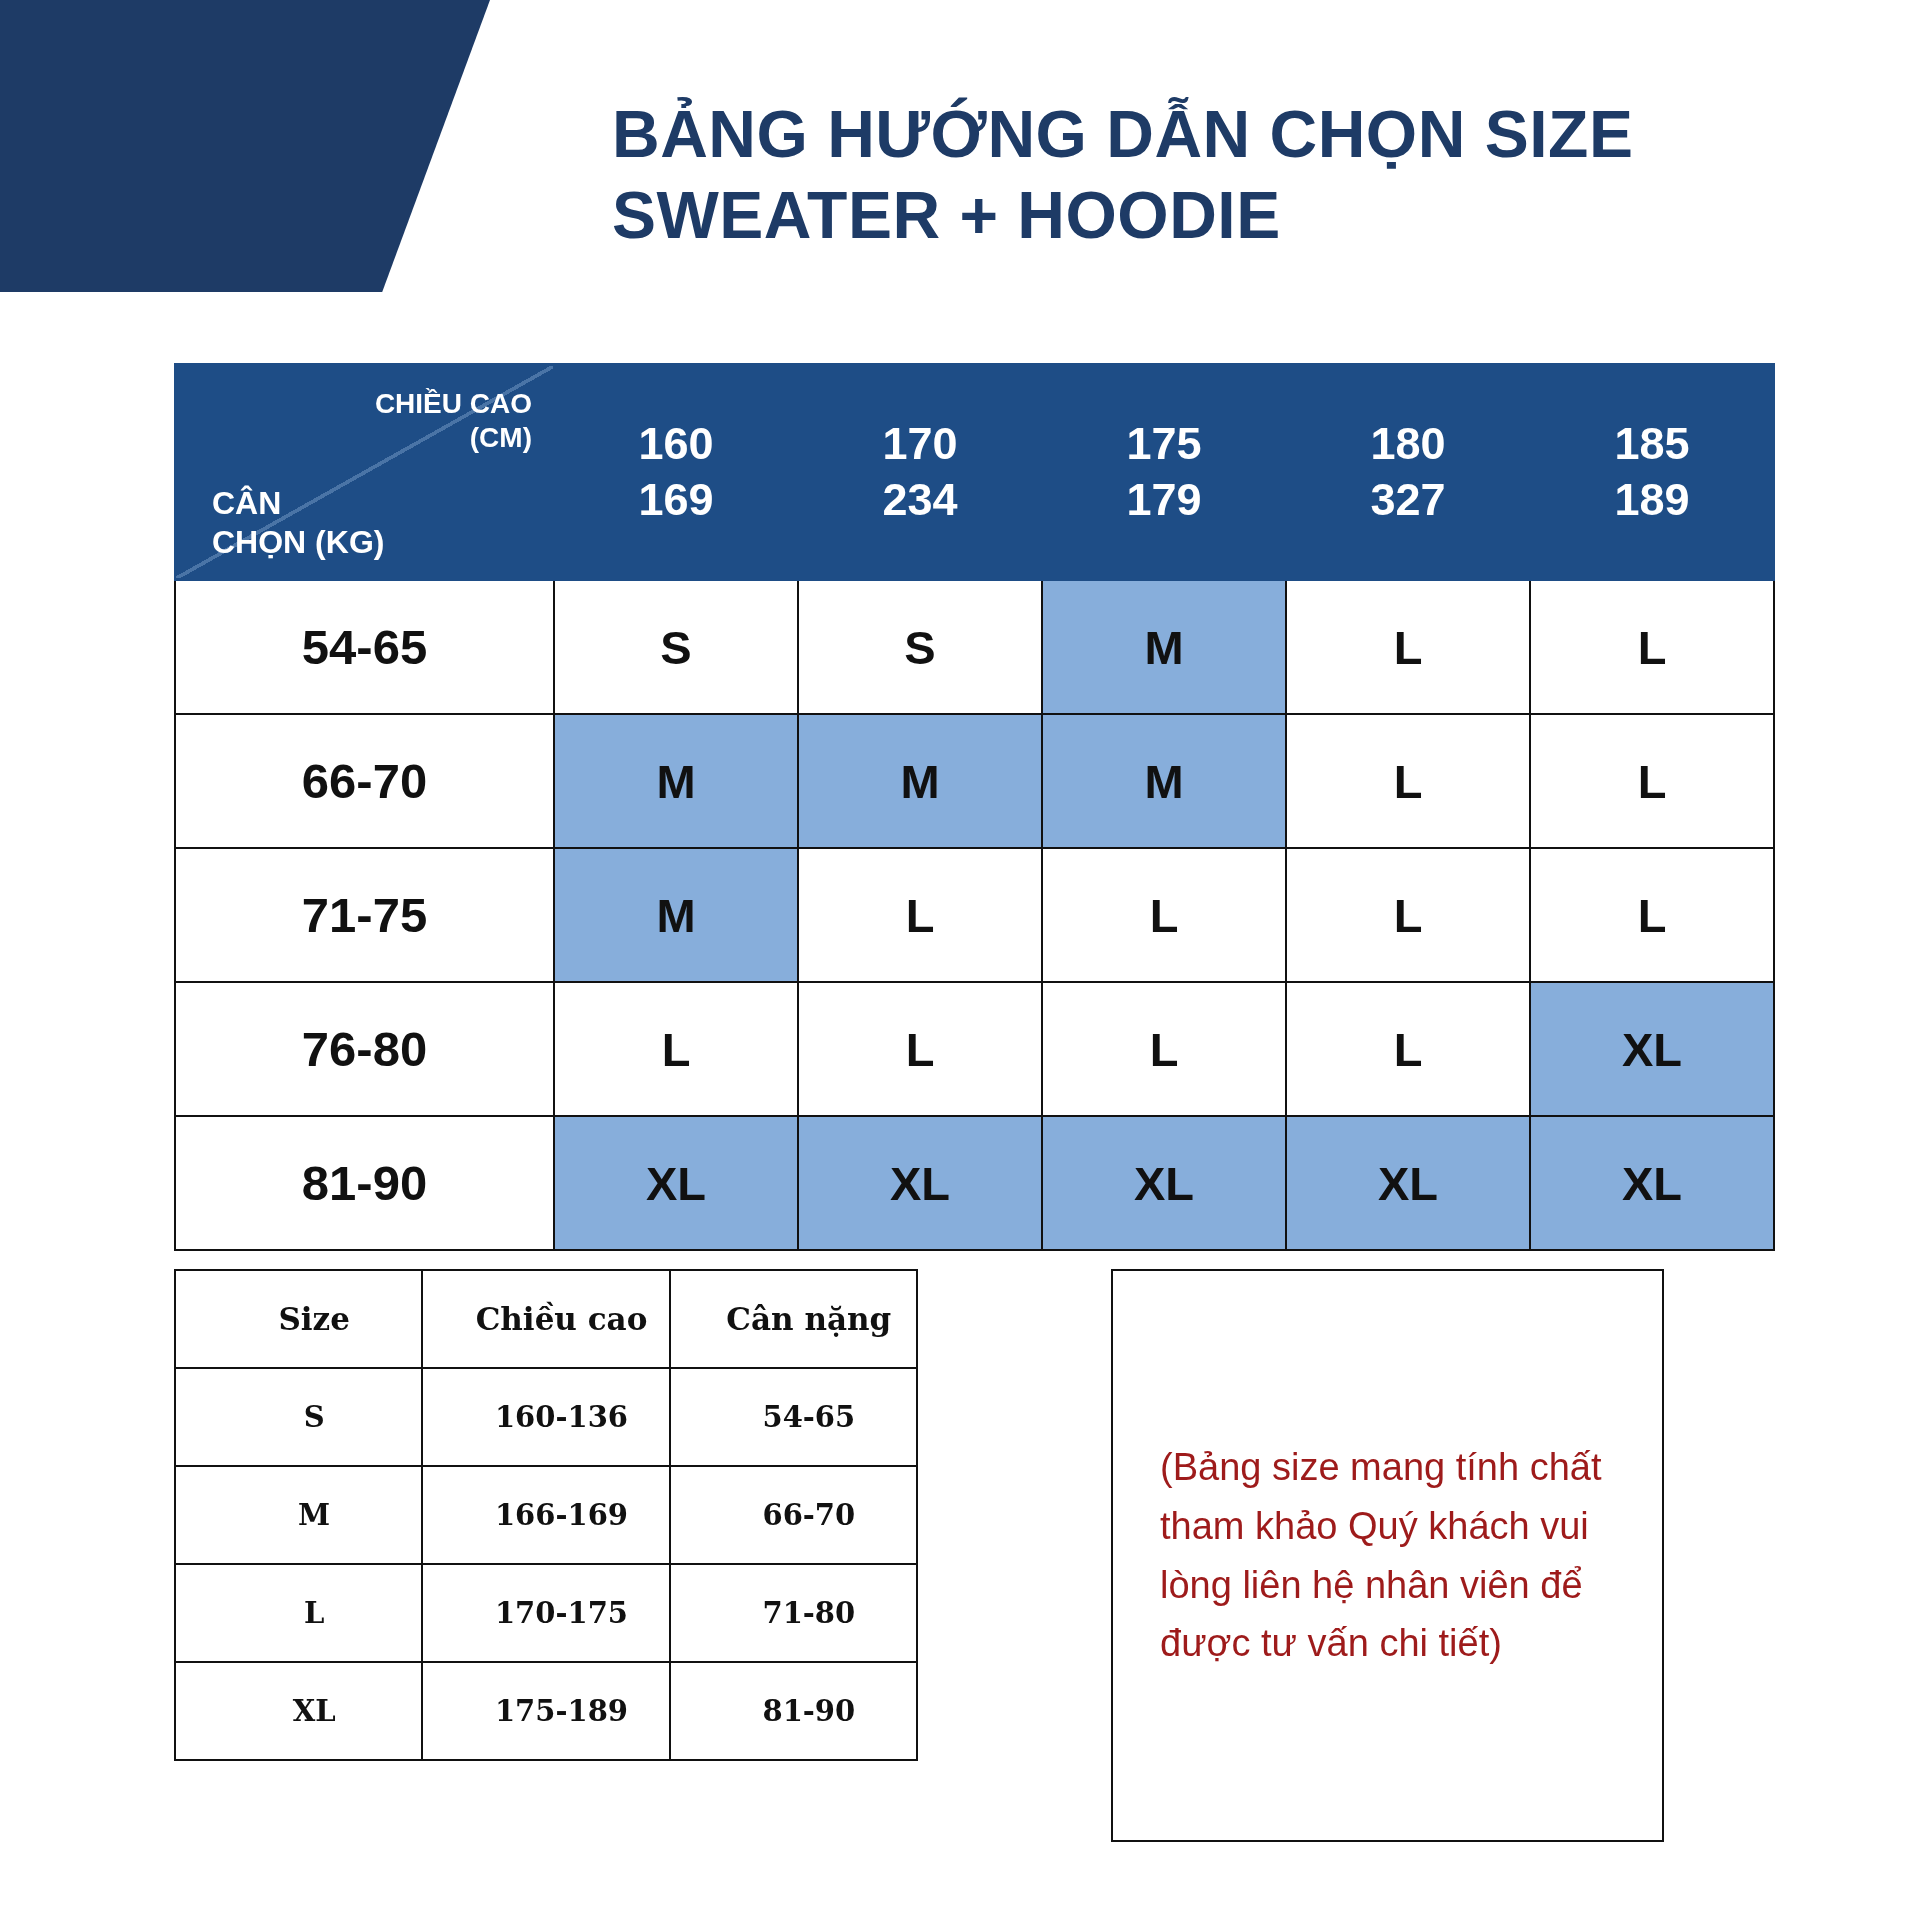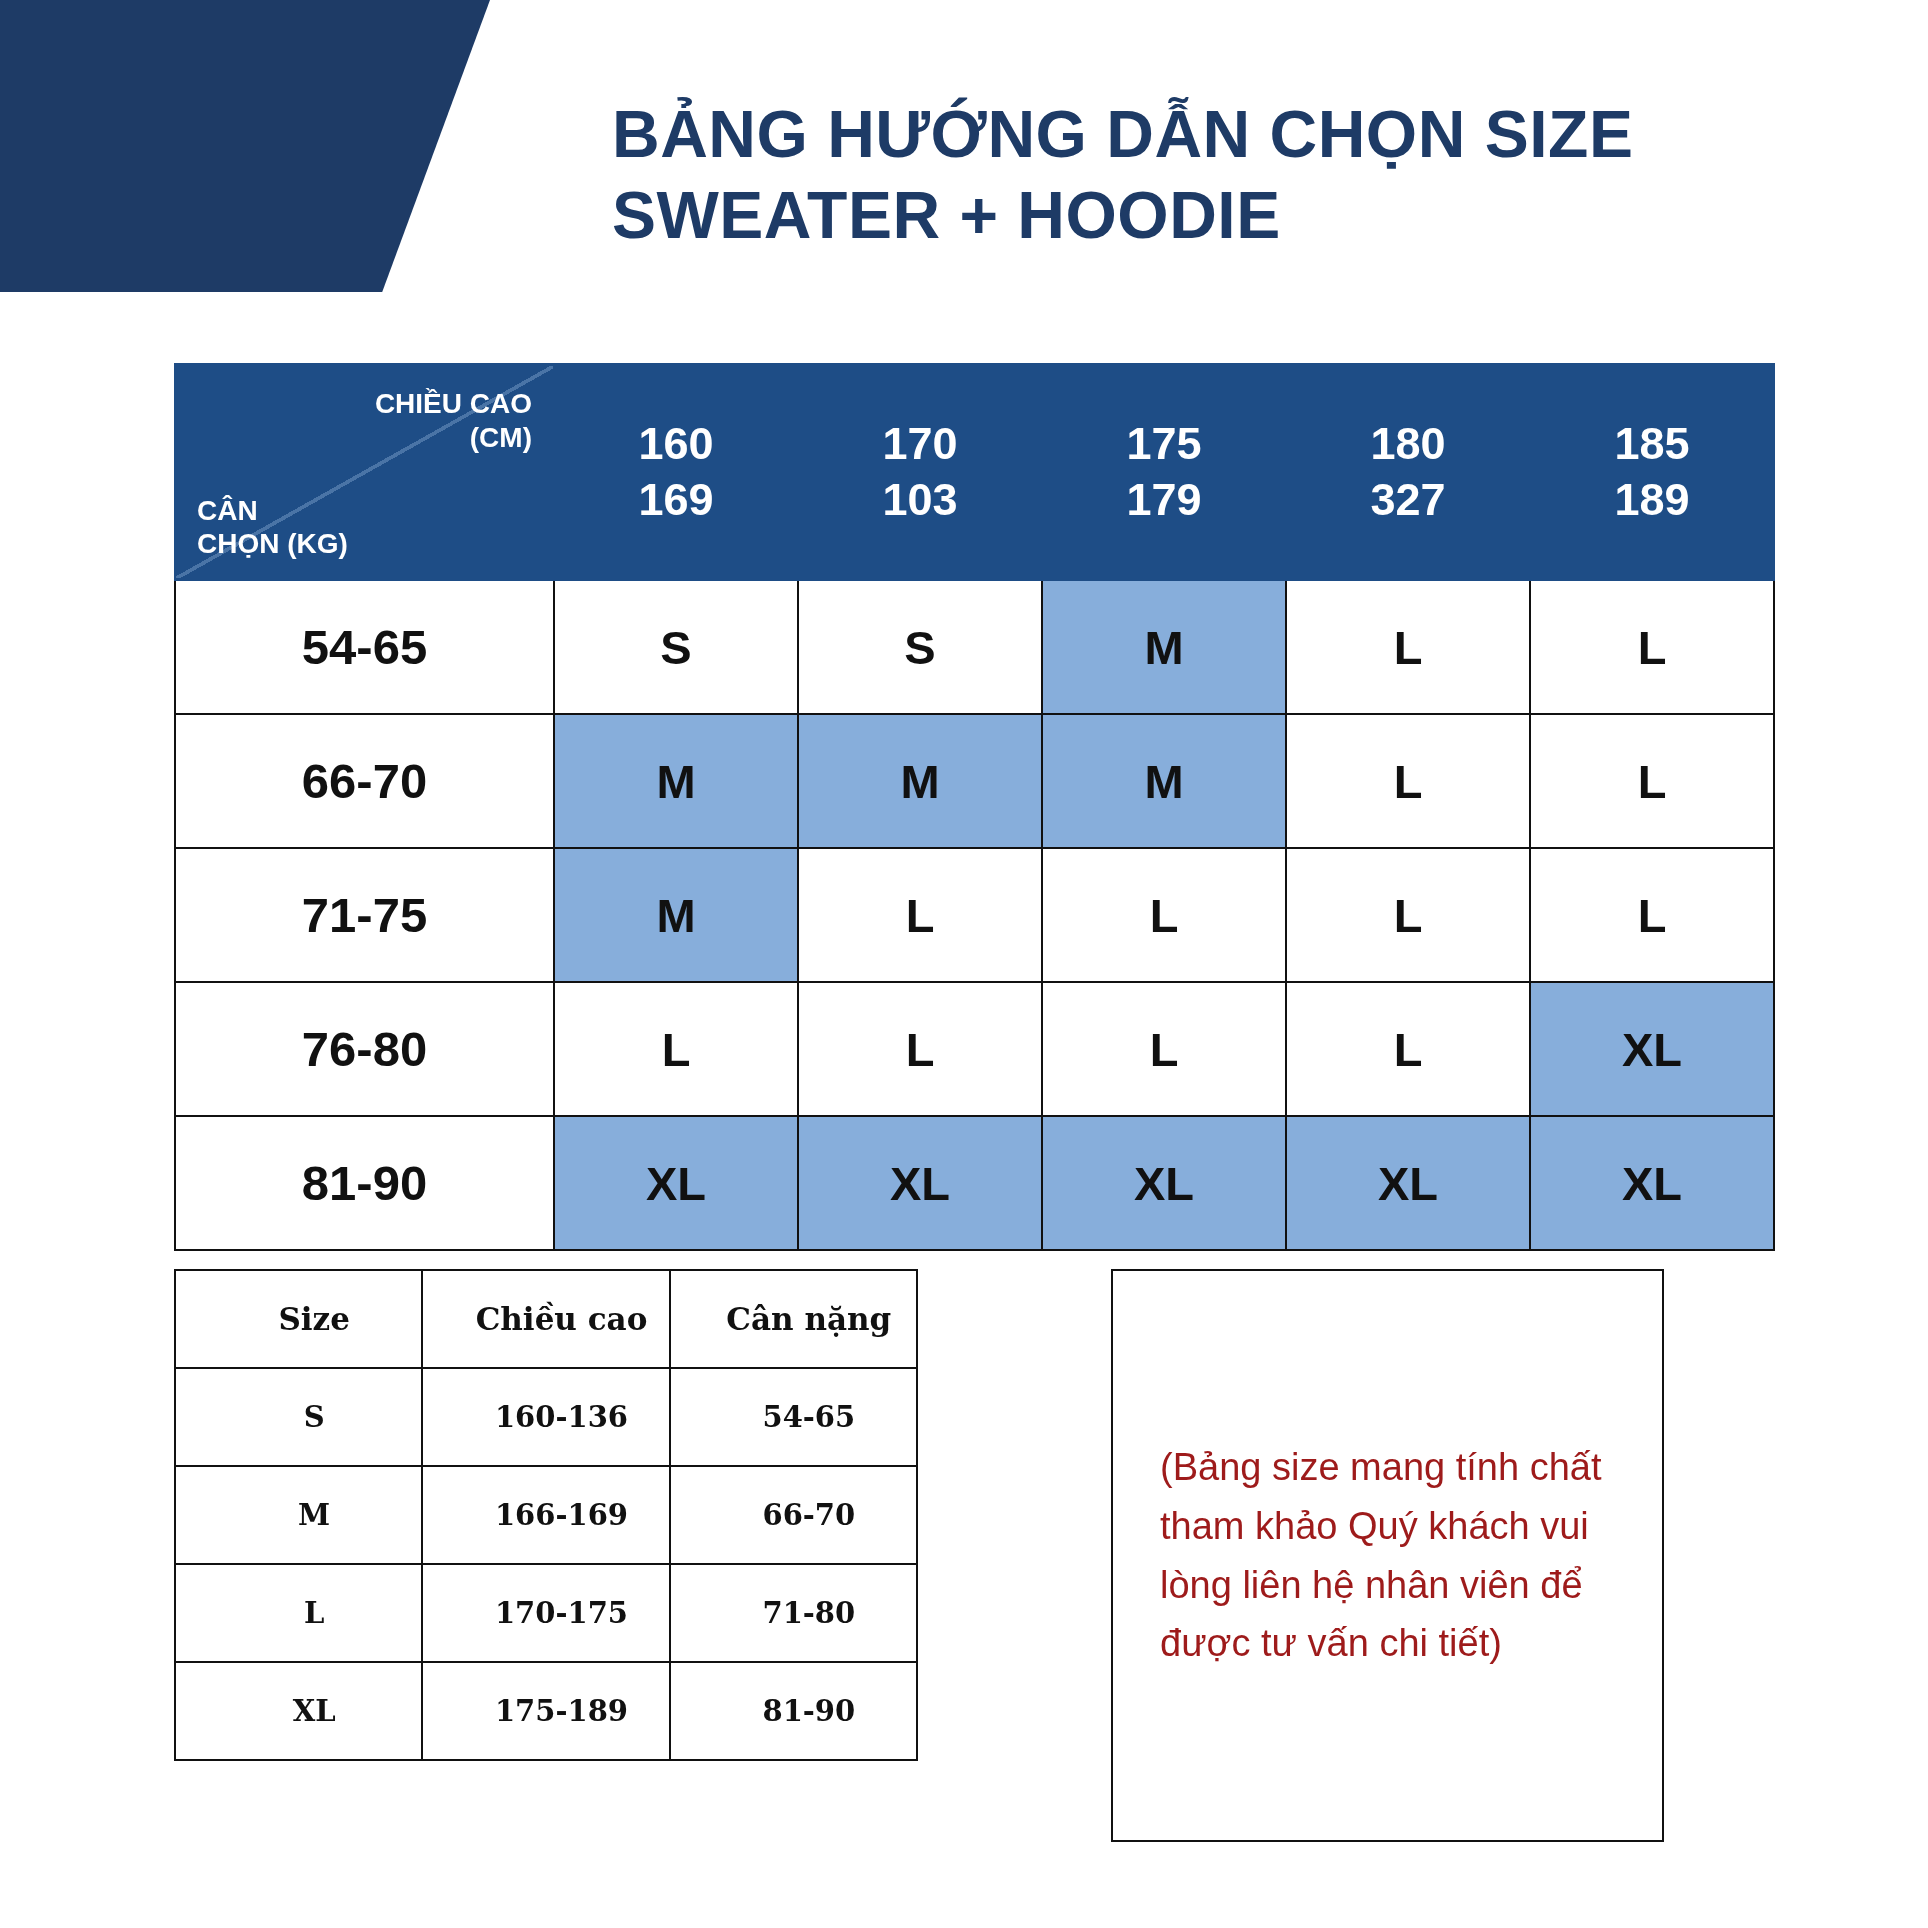--- a/index.html
+++ b/index.html
@@ -124,24 +124,24 @@
     right: 21px;
     top: 21px;
     text-align: right;
     font-size: 28px;
     font-weight: bold;
     color: #ffffff;
     line-height: 1.2;
   }
   .corner-bot {
     position: absolute;
-    left: 21px;
+    left: 36px;
     bottom: 17px;
     text-align: left;
-    font-size: 28px;
+    font-size: 32px;
     font-weight: bold;
     color: #ffffff;
     line-height: 1.2;
   }
   .matrix tbody td {
     height: 130px;
     font-size: 47px;
     background: #ffffff;
   }
   .matrix tbody td.rowhead {
@@ -223,21 +223,21 @@
             <div>CHỌN (KG)</div>
           </div>
         </div>
       </th>
       <th>
         <div>160</div>
         <div>169</div>
       </th>
       <th>
         <div>170</div>
-        <div>103</div>
+        <div>234</div>
       </th>
       <th>
         <div>175</div>
         <div>179</div>
       </th>
       <th>
         <div>180</div>
         <div>327</div>
       </th>
       <th>

